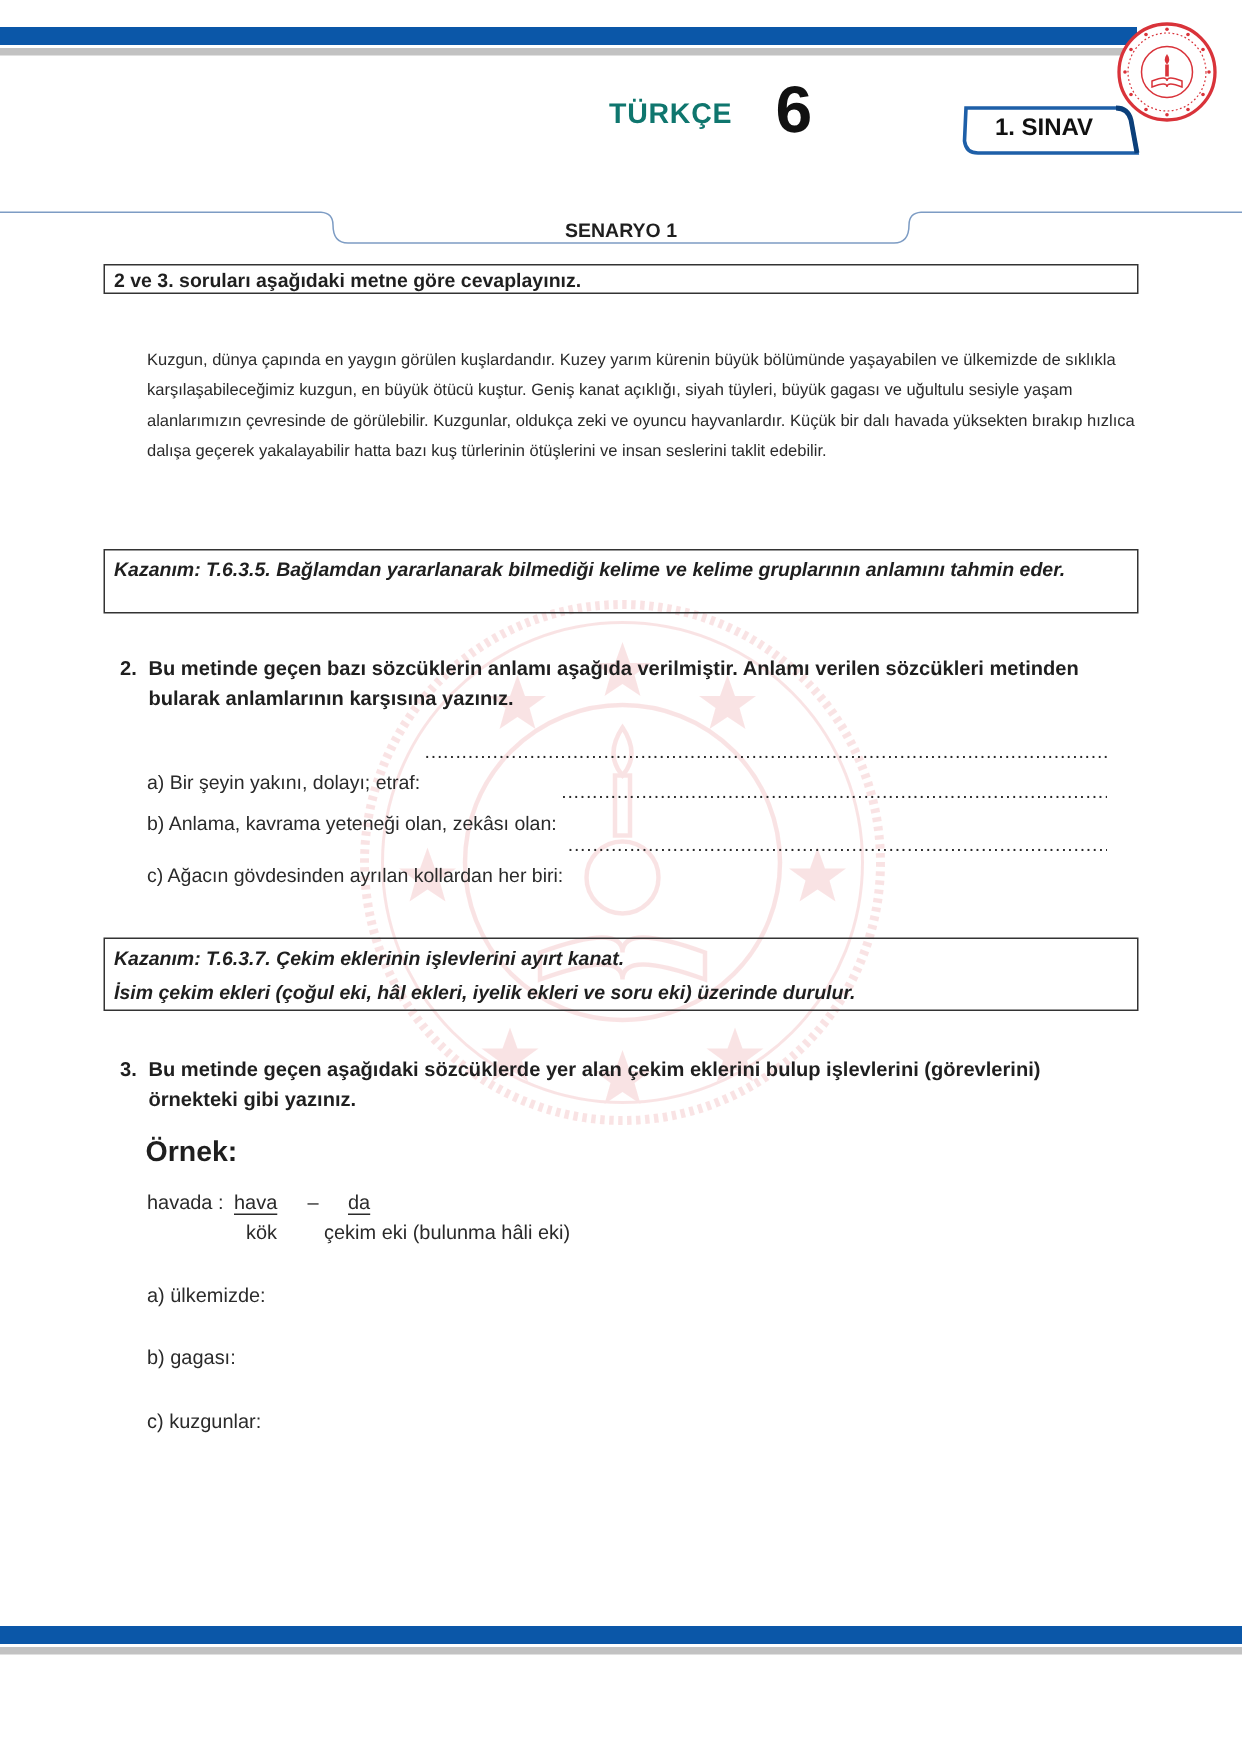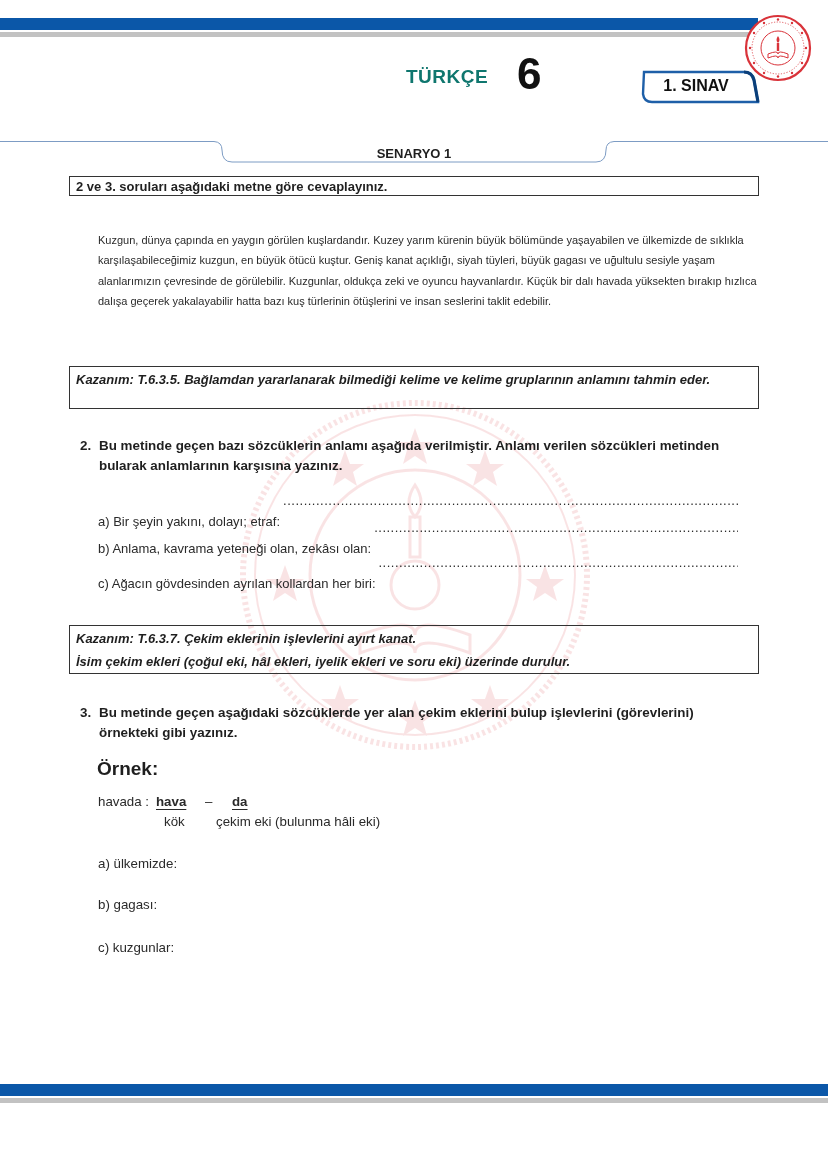--- a/index.html
+++ b/index.html
@@ -50,21 +50,21 @@
   .fill-line { position: absolute; left: 98px; width: 640px; font-size: 13px; color: #2a2a2a;
                white-space: nowrap; overflow: hidden; display: flex; }
   .fill-line .lbl { flex: none; margin-top: 21px; }
   .fill-line .dots { flex: 1; overflow: hidden; white-space: nowrap; letter-spacing: 0.5px; margin-left: 3px; }
   .fa { top: 493px; }
   .fb { top: 520px; }
   .fc { top: 555px; }
 
   .example-title { left: 97px; top: 758px; font-size: 19px; font-weight: bold; color: #1f1f1f; }
   .ex-line { font-size: 13.3px; color: #2a2a2a; }
-  .u { text-decoration: underline; text-underline-offset: 3px; font-weight: bold; }
+  .u { text-decoration: underline; text-underline-offset: 3px; }
 
   .answer-item { left: 98px; font-size: 13.3px; color: #2a2a2a; }
   .ai-a { top: 856px; }
   .ai-b { top: 897px; }
   .ai-c { top: 940px; text-align: right; }
 
   .watermark { left: 240px; top: 400px; width: 350px; height: 350px; opacity: 0.13; pointer-events: none; }
 </style>
 </head>
 <body>

